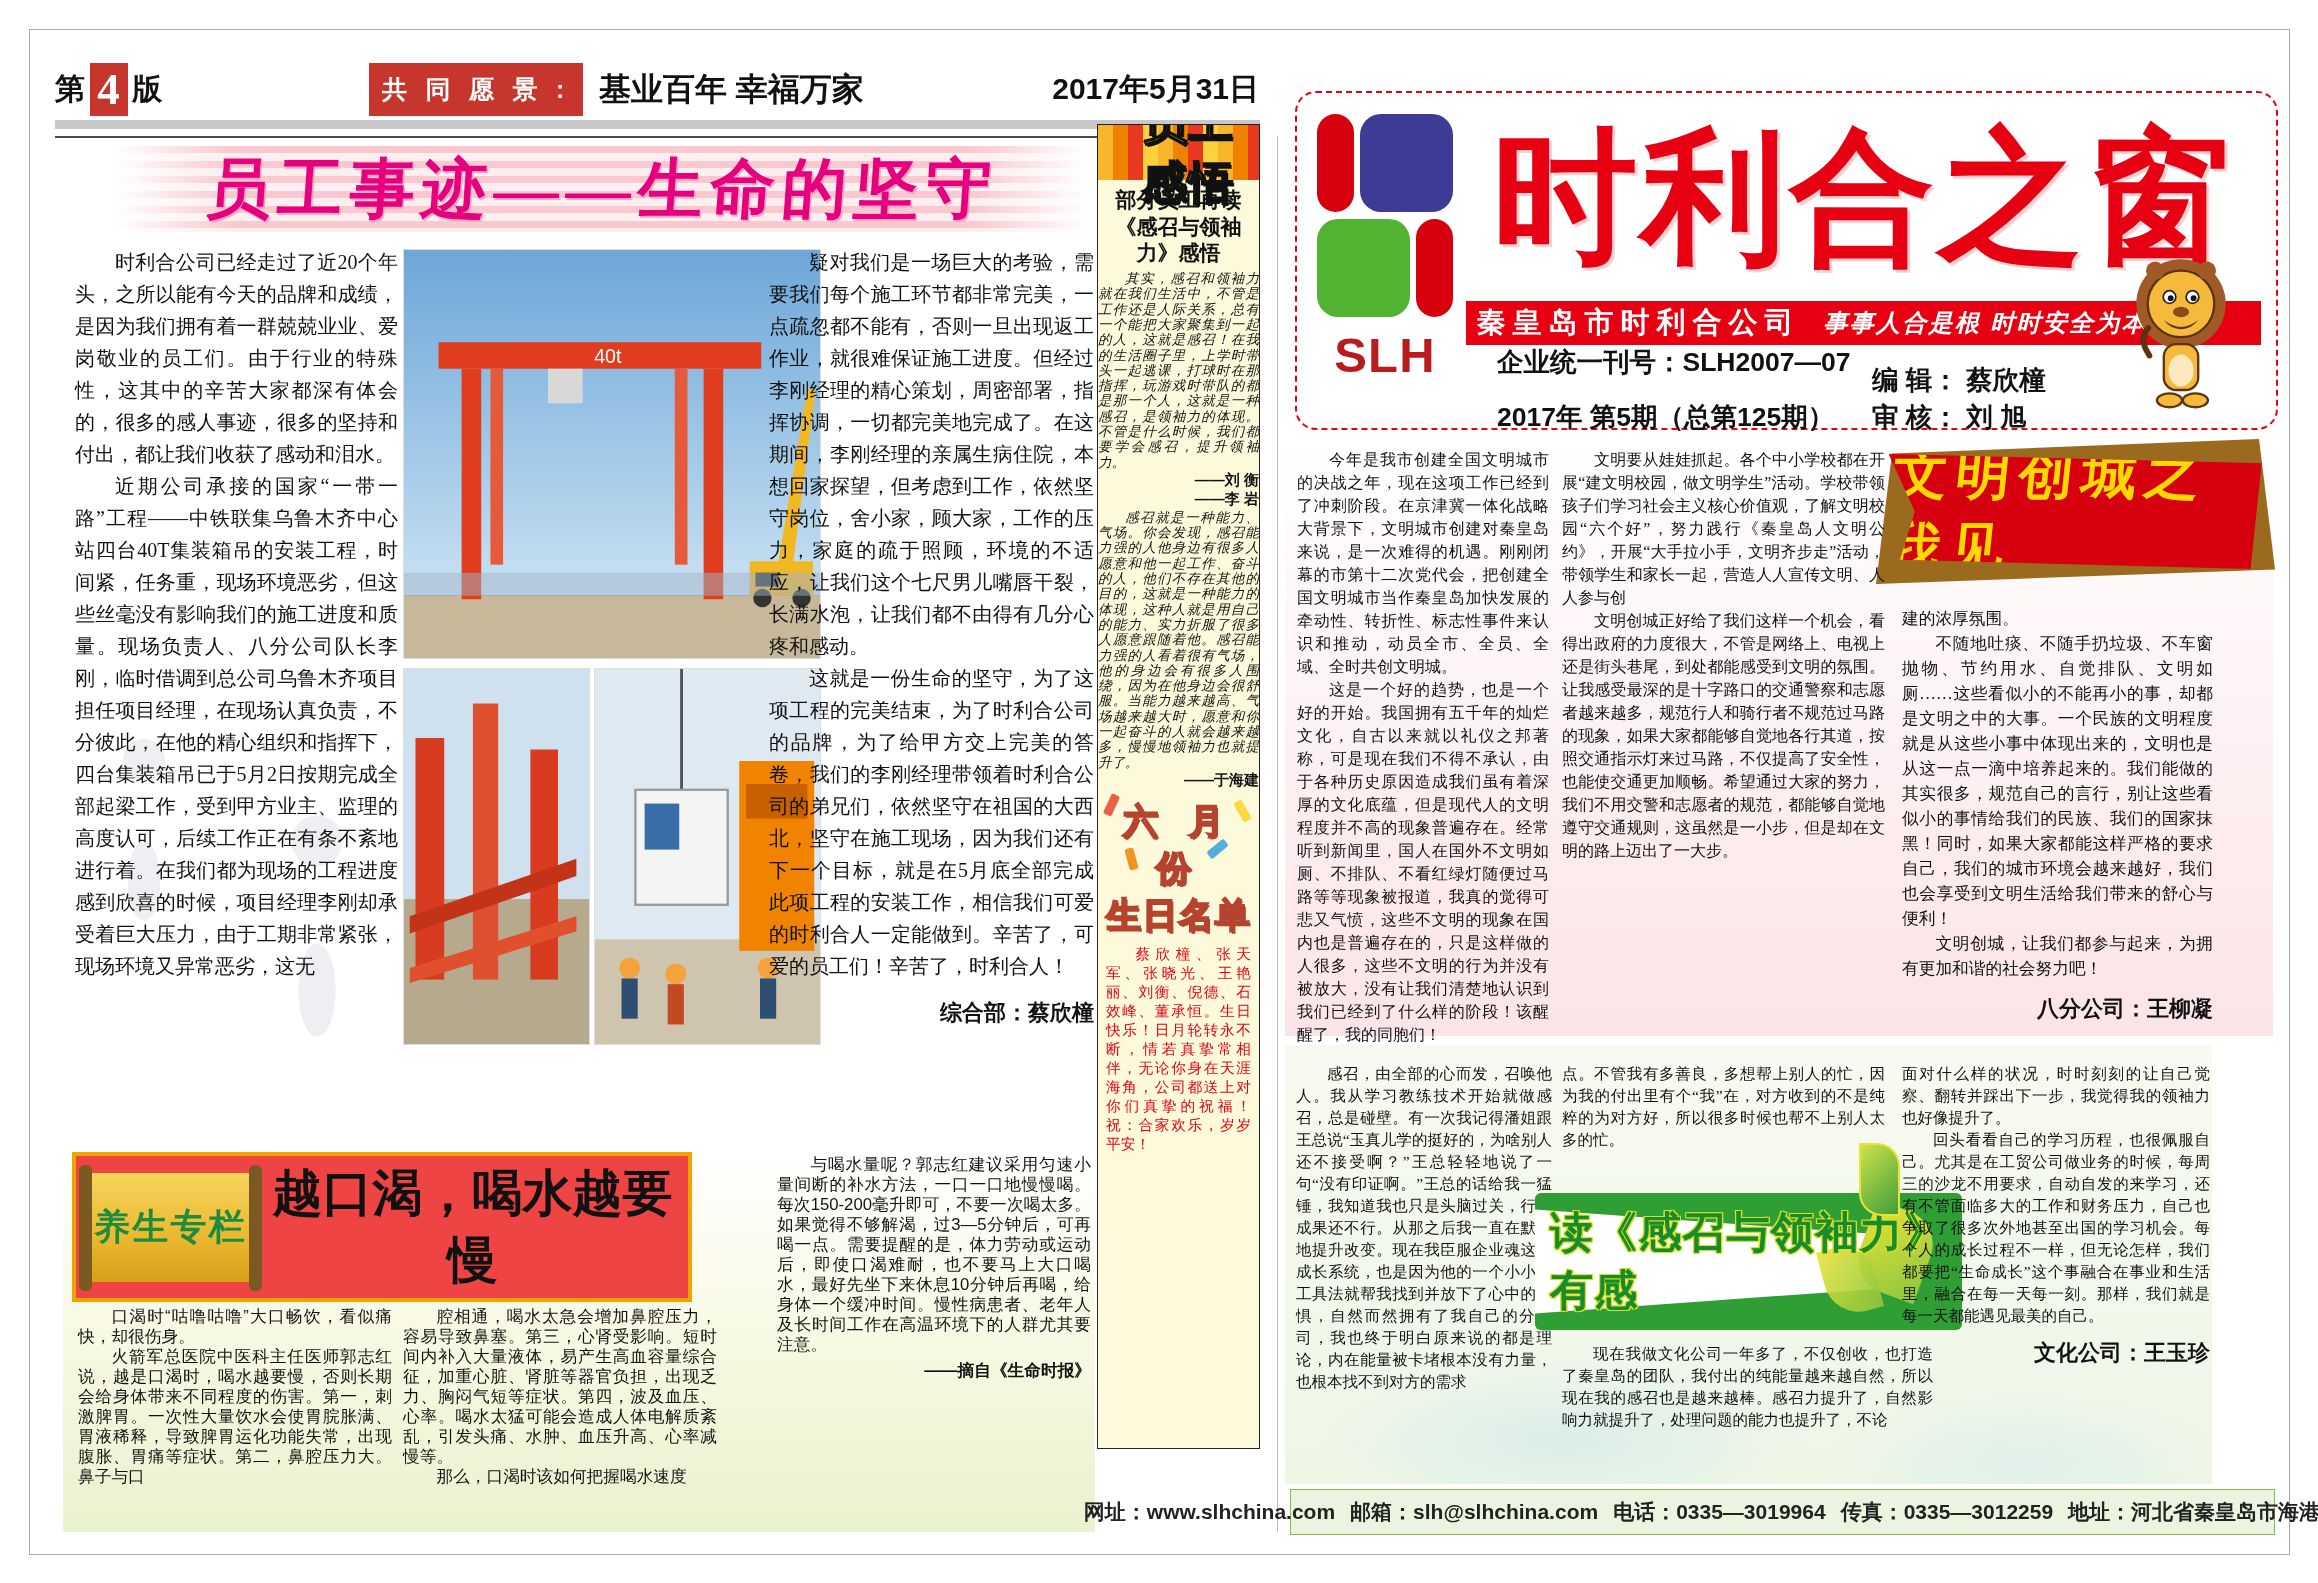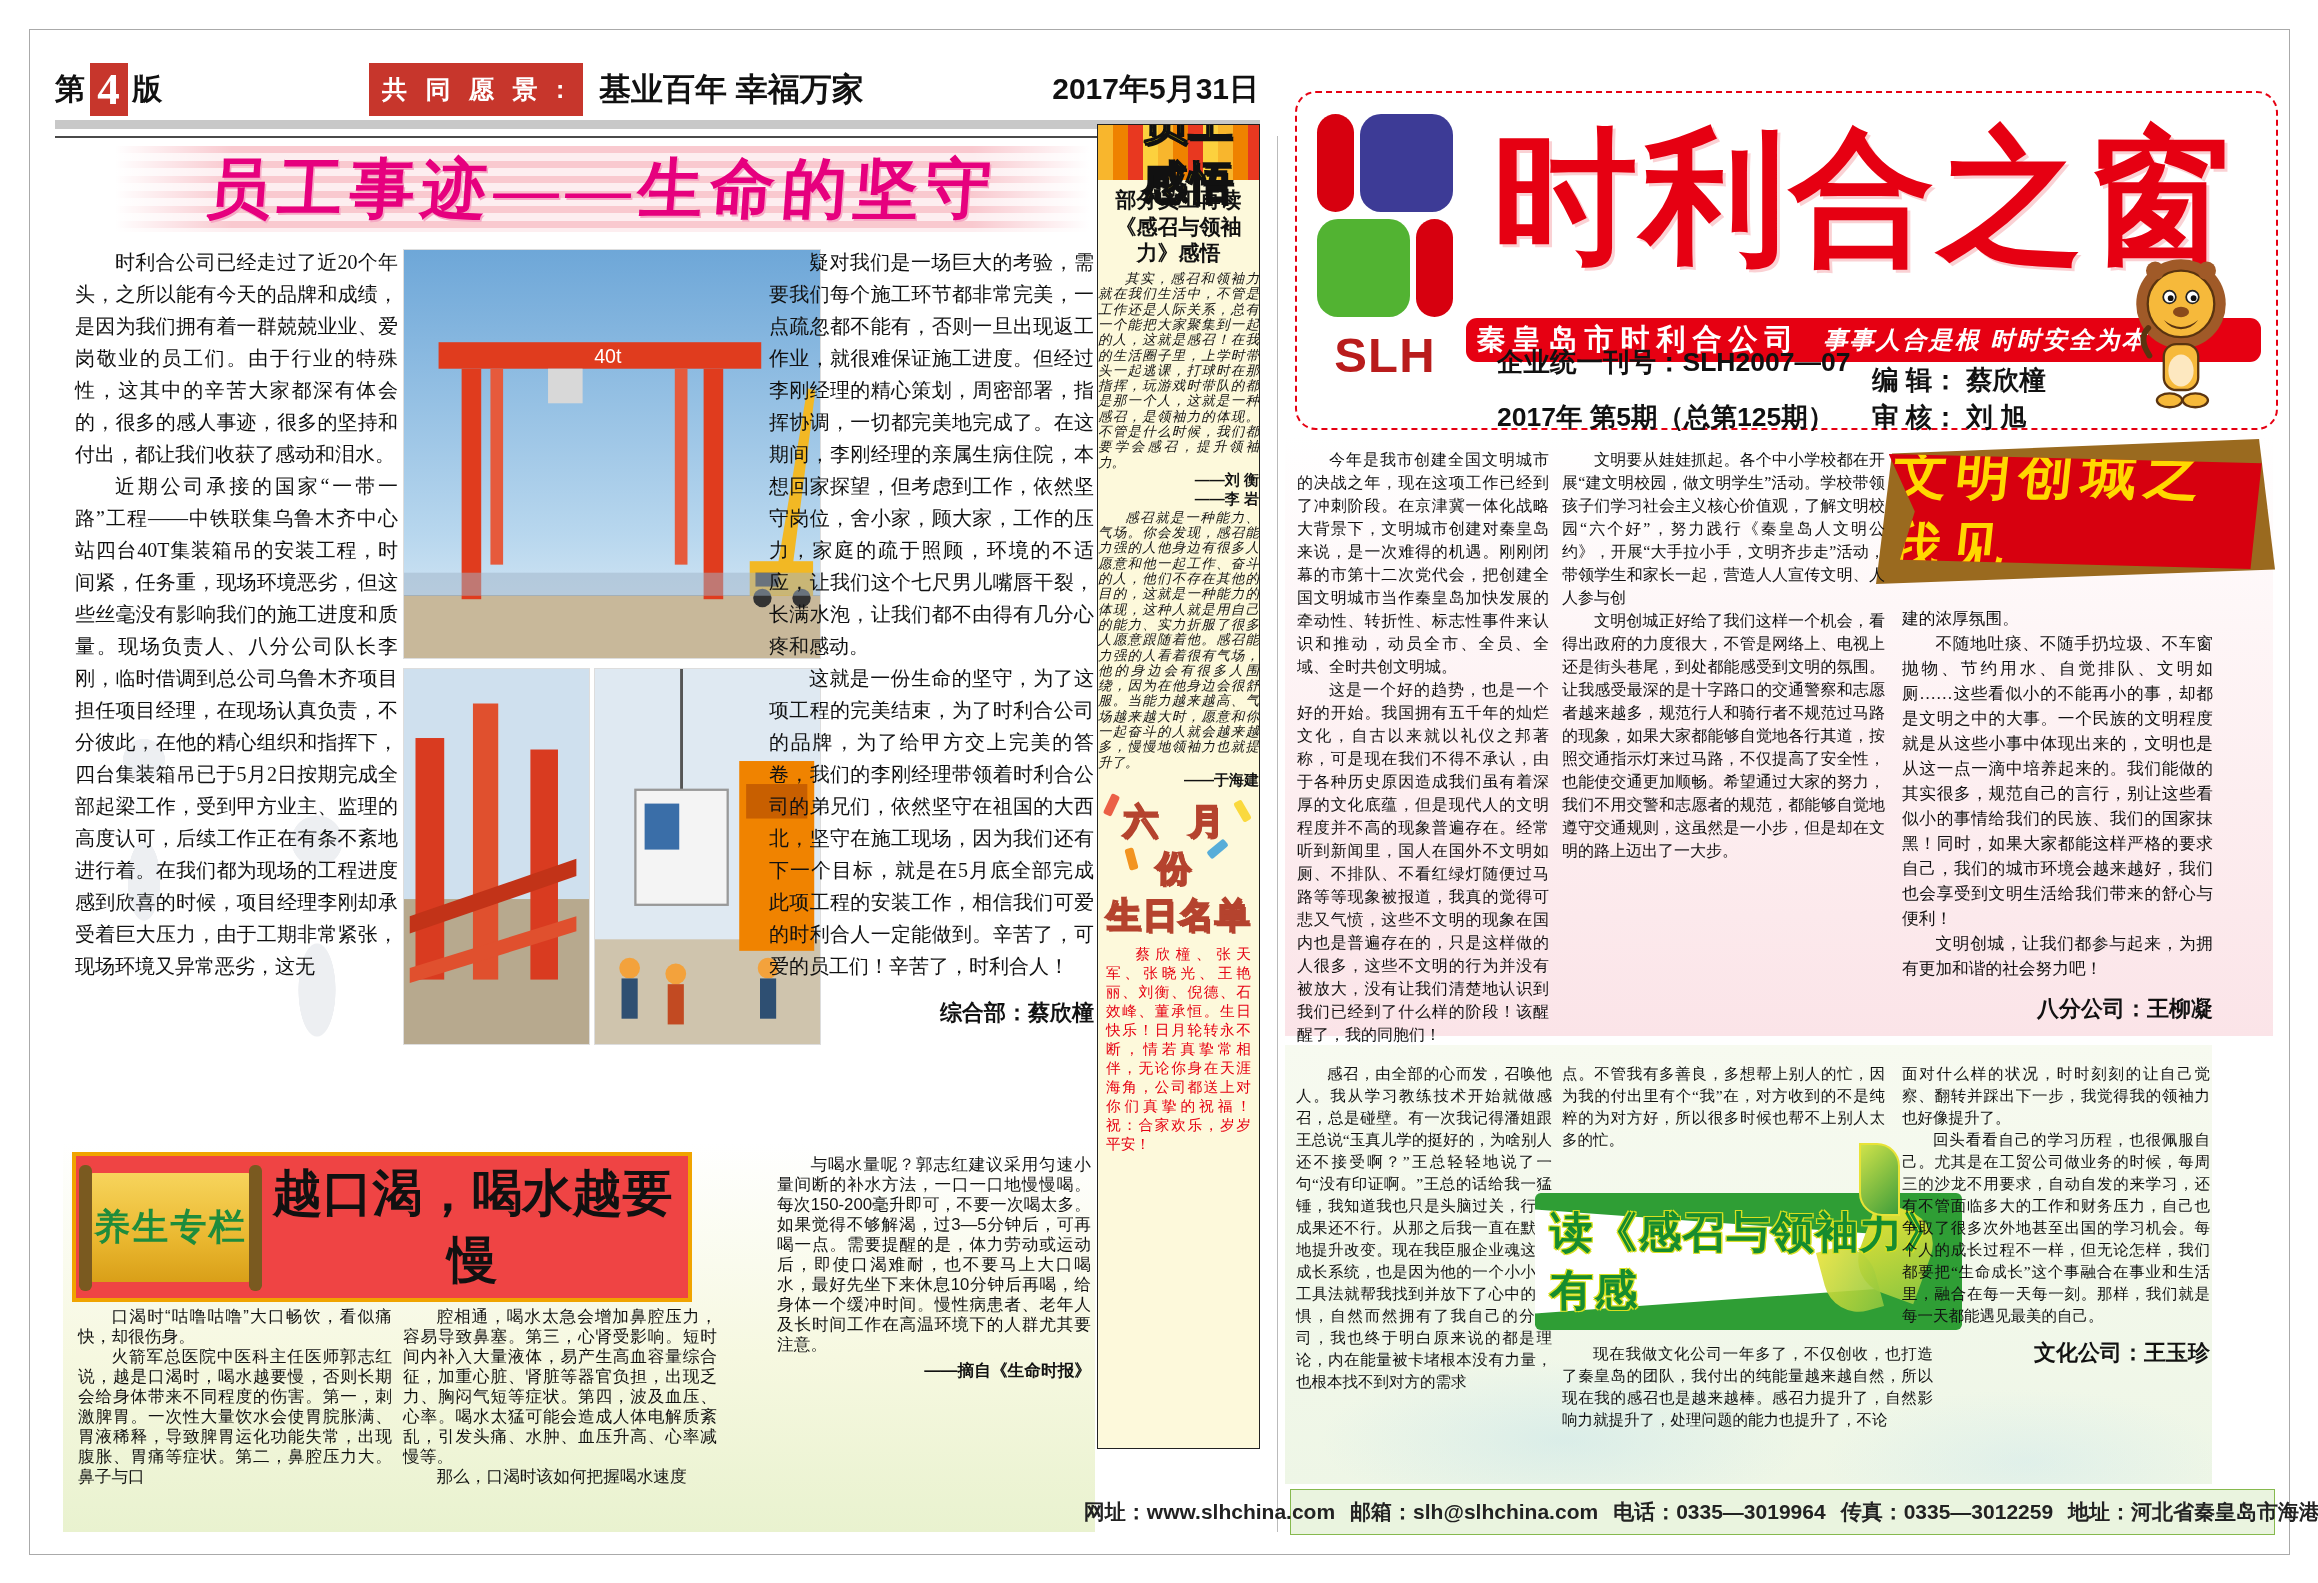--- a/index.html
+++ b/index.html
@@ -88,22 +88,22 @@
   .logo .blk{position:absolute;border-radius:21px;}
   .b1{left:0;top:0;width:37px;height:98px;background:#d7000f;border-radius:23px 5.8px 5.8px 5.8px;}
   .b2{left:43px;top:0;width:93px;height:98px;background:#3d3b96;}
   .b3{left:0;top:105px;width:93px;height:98px;background:#52b332;}
   .b4{left:99px;top:105px;width:37px;height:98px;background:#d7000f;border-radius:5.8px 5.8px 23px 5.8px;}
   .logo-text{left:1317px;top:327px;width:136px;text-align:center;font-family:"Liberation Sans",sans-serif;
      font-weight:900;font-size:49px;letter-spacing:1.2px;color:#b91c1c;}
   .mast-title{left:1466px;top:101px;width:795px;height:196px;display:flex;align-items:center;justify-content:center;
      font-weight:900;font-size:145px;color:#e60012;letter-spacing:3.5px;white-space:nowrap;
      font-family:"Liberation Serif",serif;text-shadow:2.9px 2.9px 0 rgba(230,0,18,.18);}
-  .mast-strip{left:1466px;top:318px;width:795px;height:44px;background:#e60012;color:#fff;
-     display:flex;align-items:center;font-family:"Liberation Sans",sans-serif;font-weight:bold;border-radius:11px;}
+  .mast-strip{left:1466px;top:301px;width:795px;height:44px;background:#e60012;color:#fff;
+     display:flex;align-items:center;font-family:"Liberation Sans",sans-serif;font-weight:bold;}
   .mast-company{font-size:29px;letter-spacing:7px;margin-left:10.4px;}
   .mast-slogan{font-size:24px;letter-spacing:2.3px;margin-left:23px;font-style:italic;}
   .mast-info{font-family:"Liberation Sans",sans-serif;font-weight:bold;font-size:26.5px;color:#111;white-space:nowrap;}
   
   .civil-bg{left:1285px;top:435px;width:988px;height:601px;
      background:linear-gradient(180deg,#ffffff,#fdeef0 60%,#fbe4e8 100%);}
   .ccol{font-size:16px;line-height:23px;}
   .ccol1{left:1297px;top:448px;width:252px;height:576px;}
   .ccol2{left:1562px;top:448px;width:323px;height:576px;}
   .ccol3{left:1902px;top:606px;width:311px;height:420px;font-size:16.7px;line-height:25px;}

